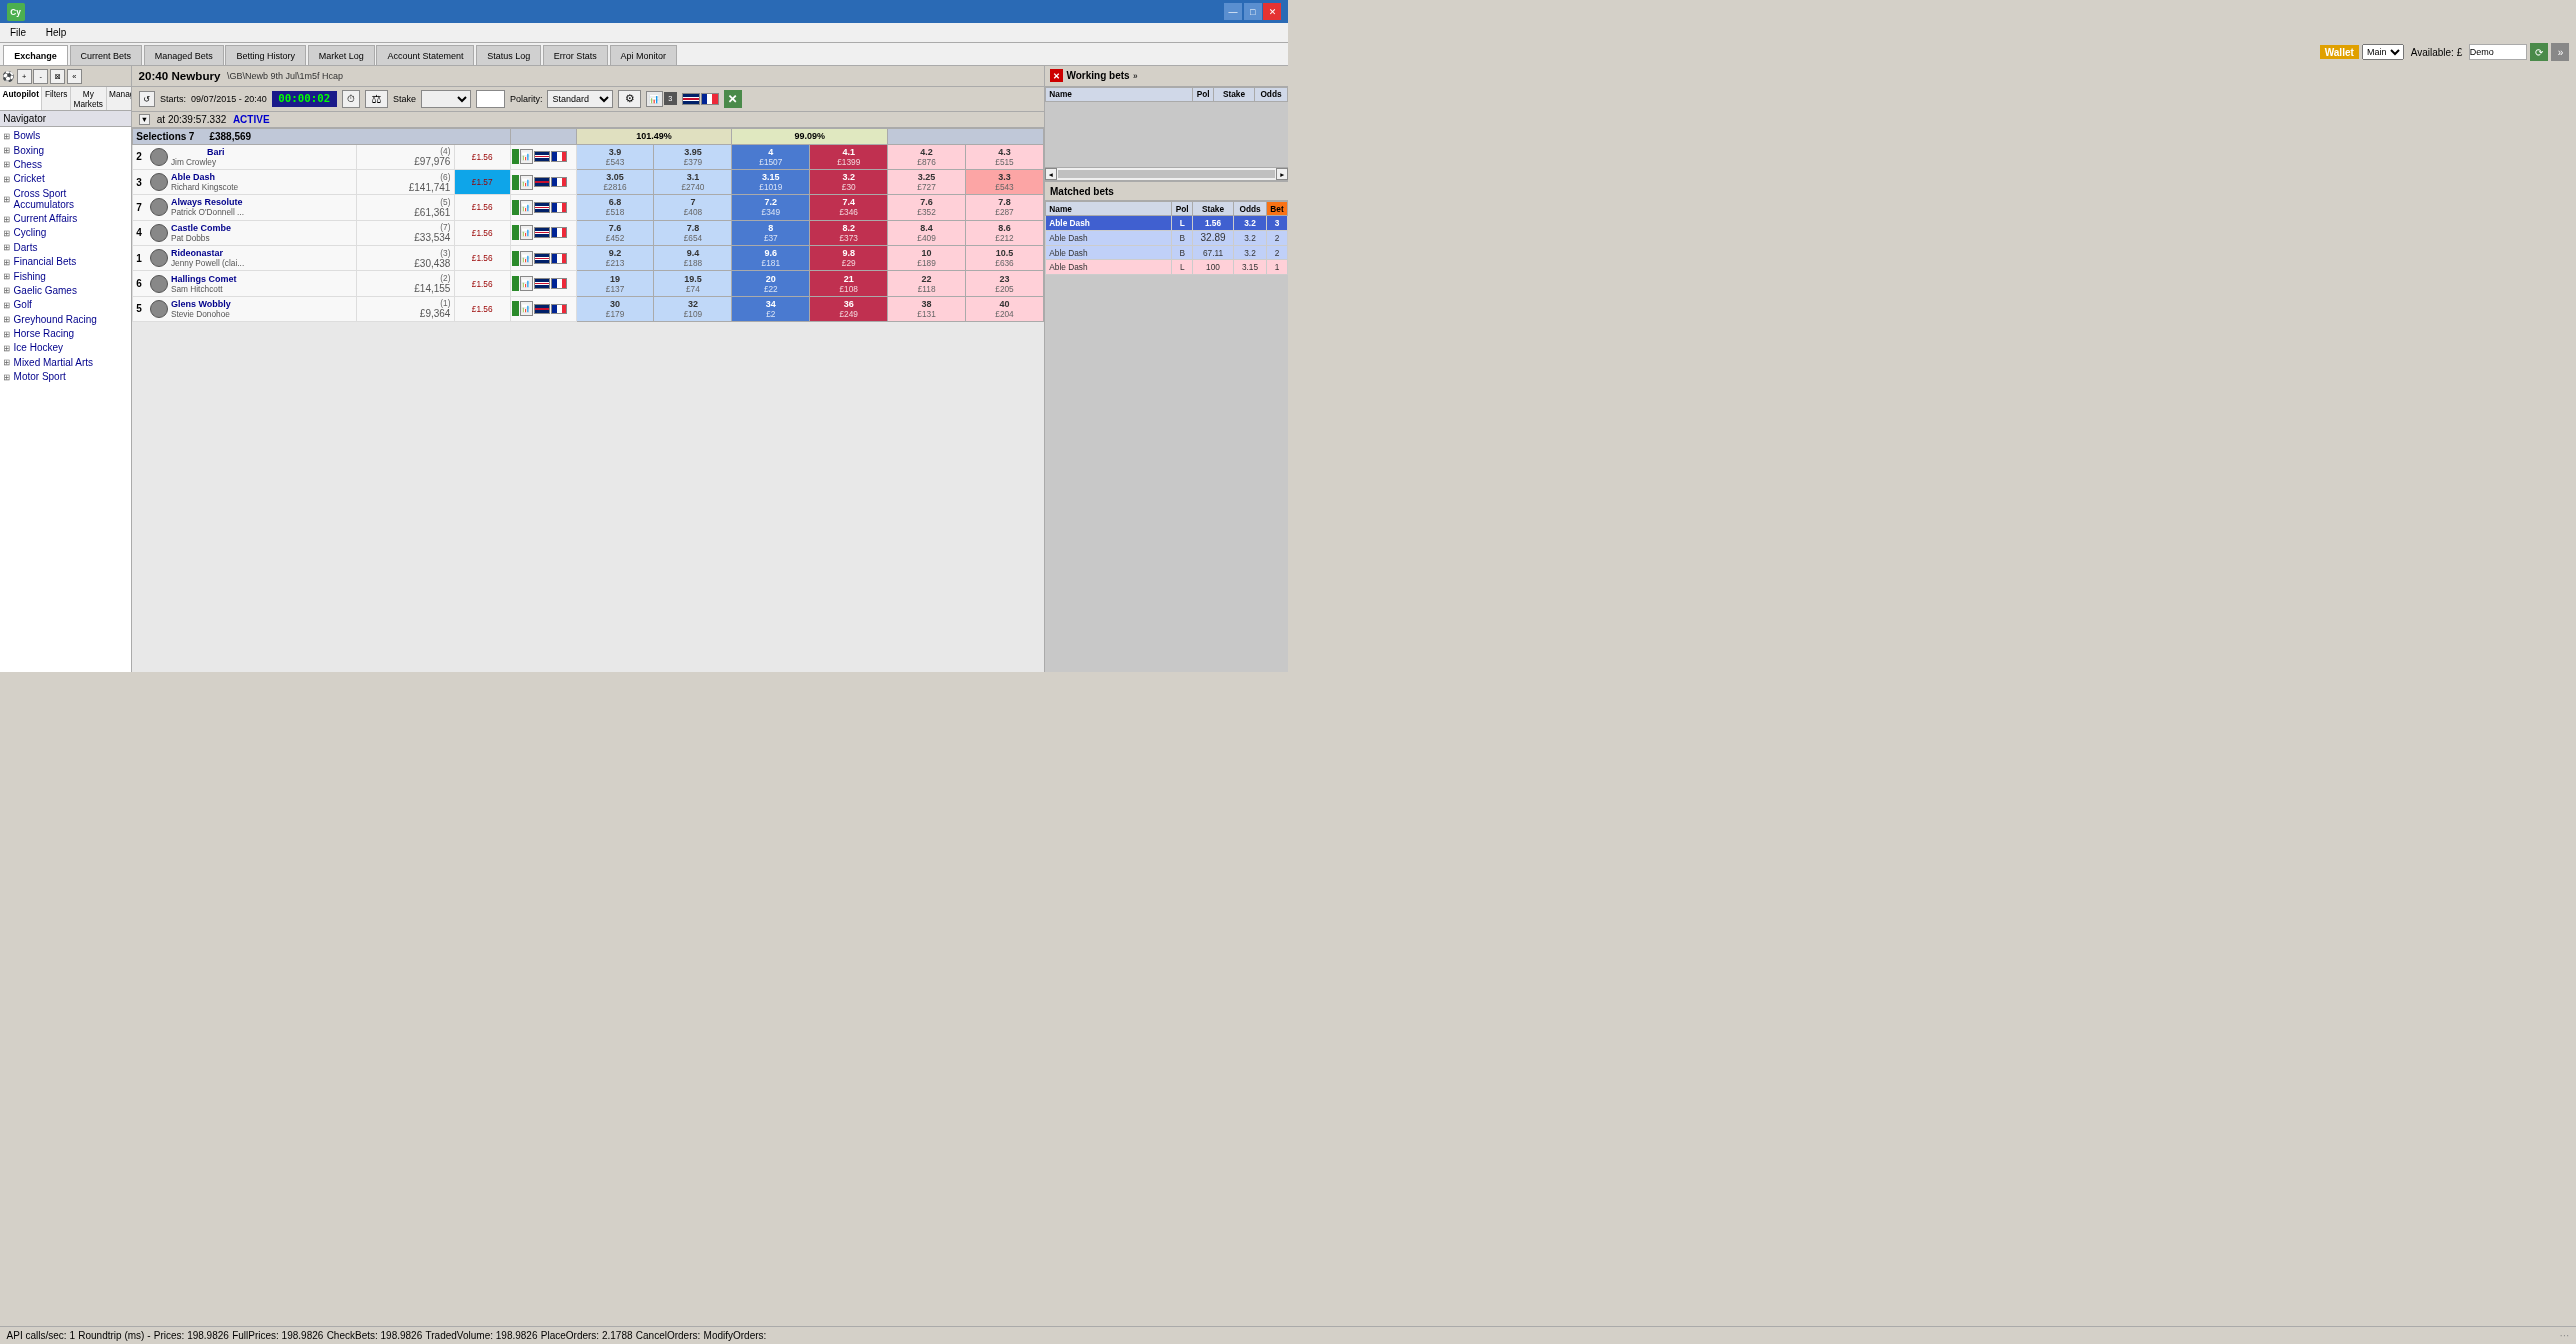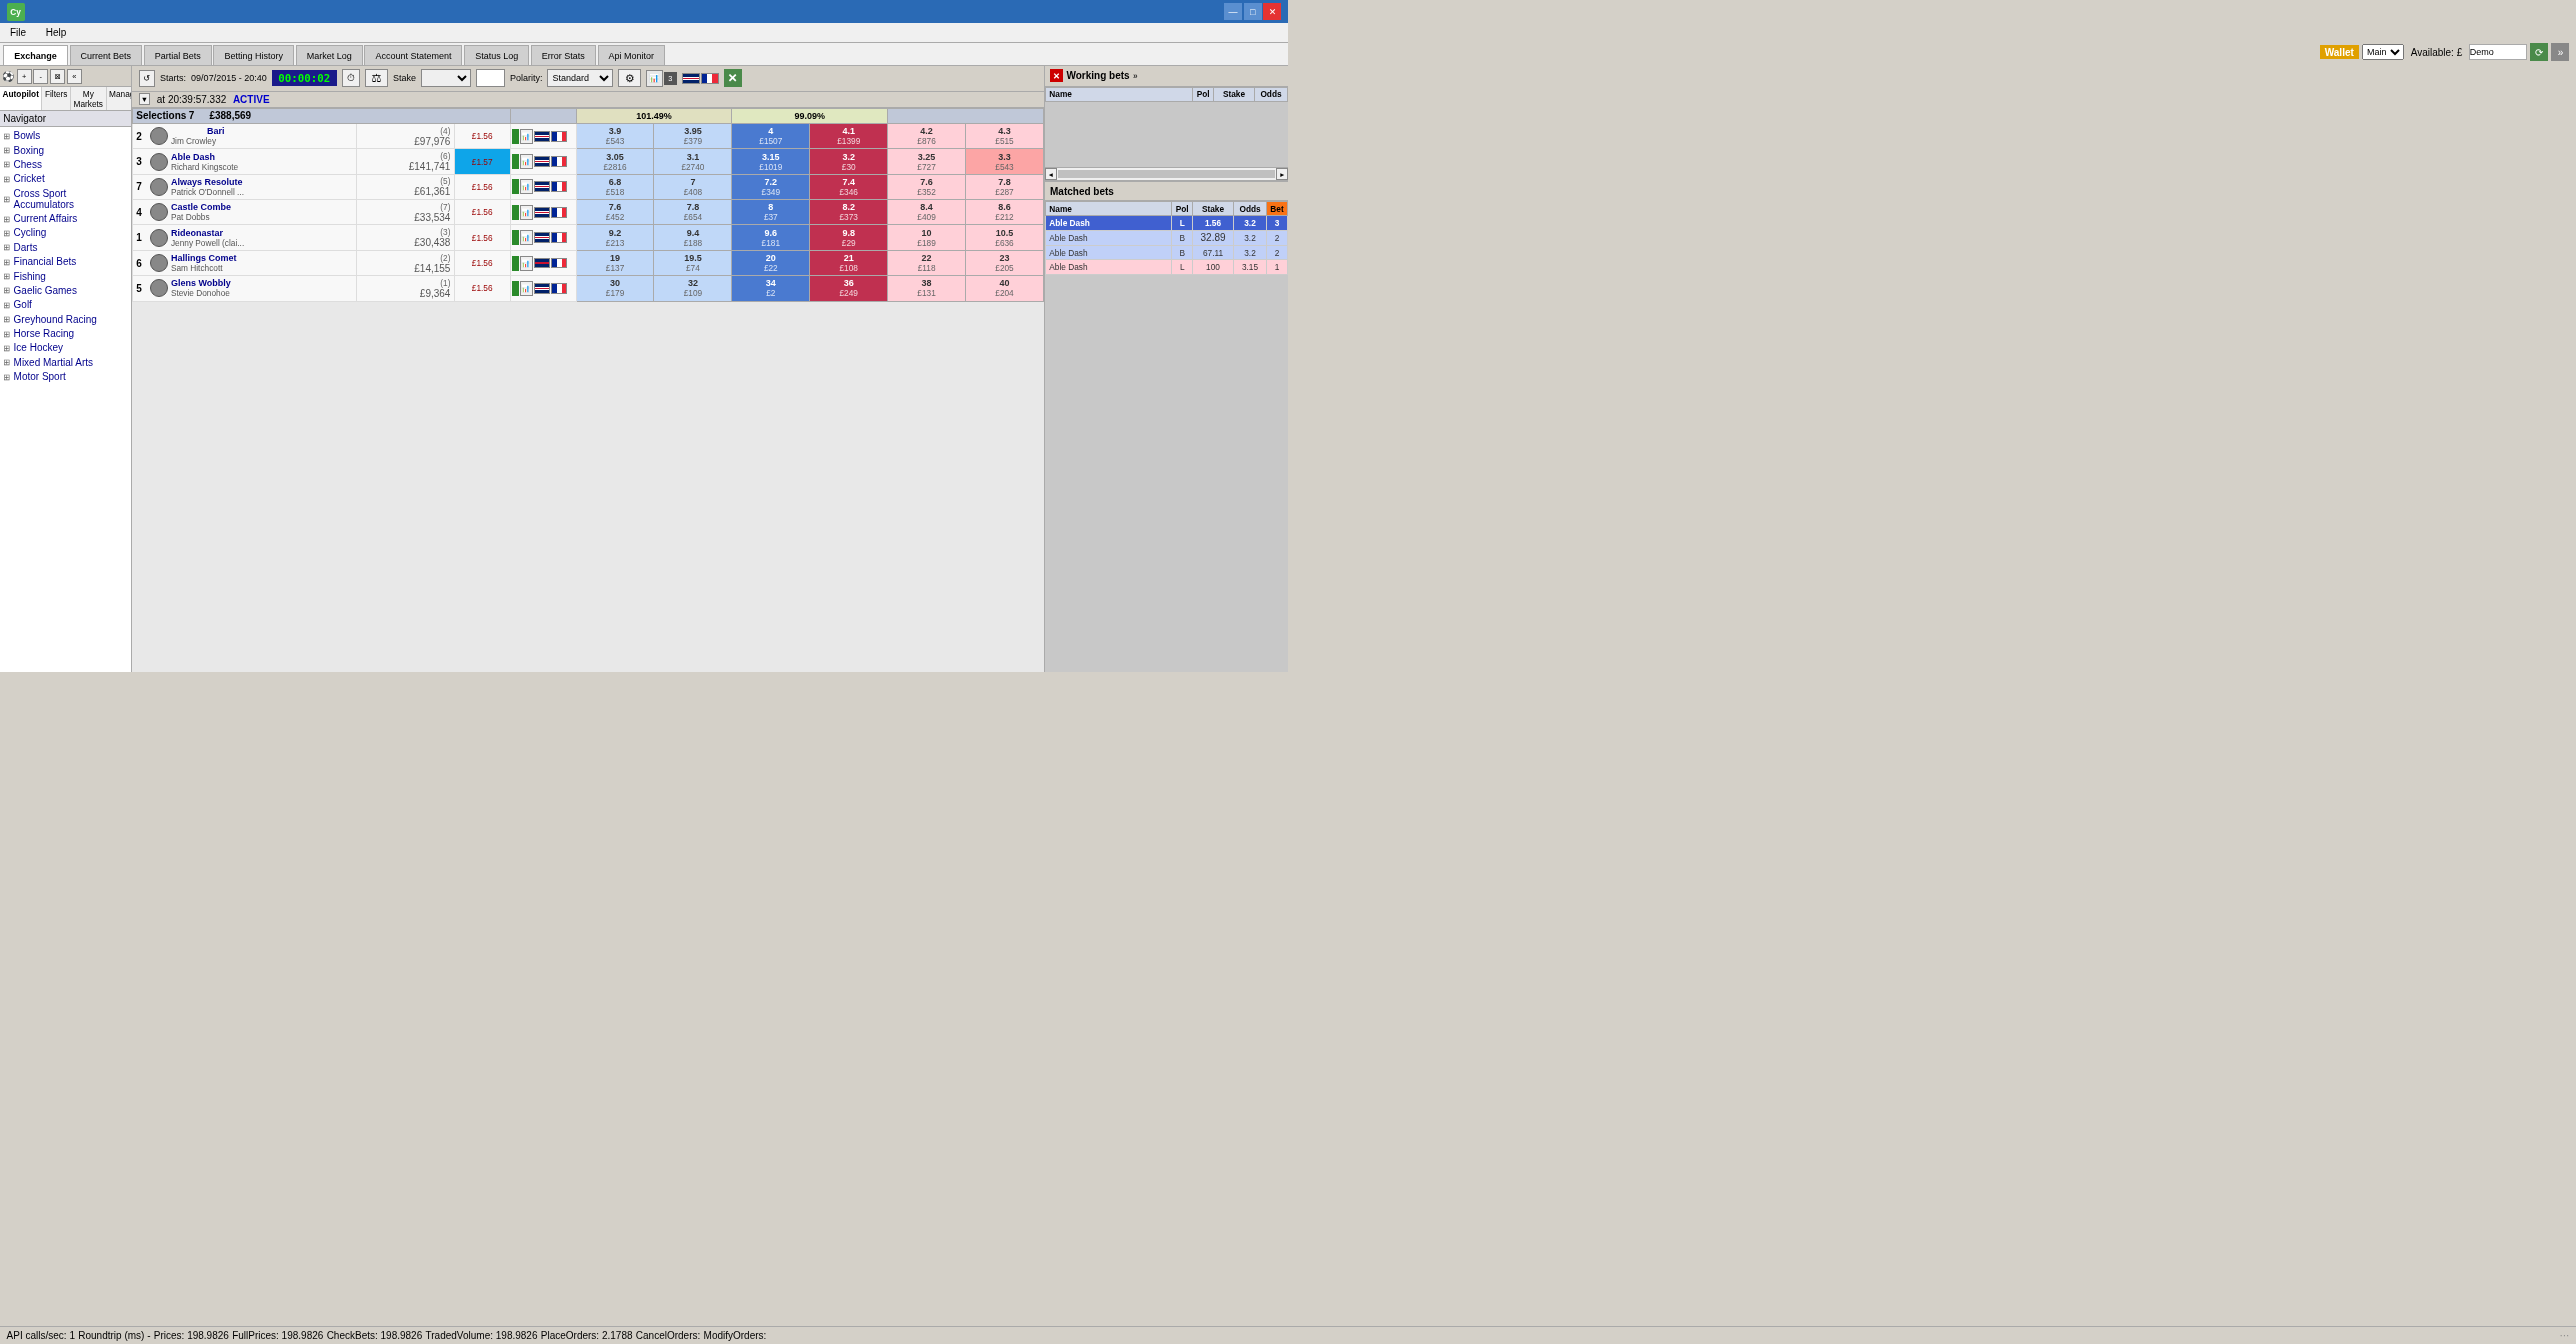--- a/index.html
+++ b/index.html
@@ -268,21 +268,21 @@
     <span>Available: £</span>
     <input type="text" value="Demo" style="width: 58px; height: 16.5px; font-size: 9px; border: 0.8px solid rgb(170, 170, 170);">
     <button style="width:18px;height:18px;background:#4a8a4a;color:white;border:none;cursor:pointer;font-size:10px;">⟳</button>
     <button style="width:18px;height:18px;background:#888;color:white;border:none;cursor:pointer;font-size:10px;">»</button>
   </div>
 </div>
 
 <div id="top-tabs">
   <div class="tab active">Exchange</div>
   <div class="tab">Current Bets</div>
-  <div class="tab">Partial Bets</div>
+  <div class="tab">Managed Bets</div>
   <div class="tab">Betting History</div>
   <div class="tab">Market Log</div>
   <div class="tab">Account Statement</div>
   <div class="tab">Status Log</div>
   <div class="tab">Error Stats</div>
   <div class="tab">Api Monitor</div>
 </div>
 
 <div id="main-content" style="height:calc(100vh - 43px - 23px - 20px - 18px); display:flex;">
 
@@ -472,20 +472,24 @@
         <label class="check-label">
           <input type="checkbox" style="">
           <span>One click</span>
         </label>
       </div>
     </div>
   </div>
 
   <div id="center-panel" style="flex:1;display:flex;flex-direction:column;overflow:hidden;min-width:0;">
 
+    <div id="race-header" style="background:#d4d0c8;padding:3.3px 6.6px;display:flex;align-items:center;gap:6.6px;border-bottom:0.8px solid #aaa;">
+      <span style="font-size:11.6px;font-weight:bold;">20:40 Newbury</span>
+      <span style="font-size:9px;color:#333;">\GB\Newb 9th Jul\1m5f Hcap</span>
+    </div>
 
     <div id="toolbar" style="background:#d4d0c8;padding:3.3px 6.6px;display:flex;align-items:center;gap:5px;border-bottom:0.8px solid #aaa;flex-wrap:wrap;">
       <button style="width:16.5px;height:16.5px;background:#f0f0f0;border:0.8px solid #888;cursor:pointer;font-size:8.3px;">↺</button>
       <span style="font-size:9px;">Starts:</span>
       <span style="font-size:9px;">09/07/2015 - 20:40</span>
       <div style="background:#1a1a8a;color:#00ff00;padding:1.7px 6.6px;font-family:monospace;font-size:10.8px;font-weight:bold;">00:00:02</div>
       <button style="width:18px;height:18px;background:#f0f0f0;border:0.8px solid #888;cursor:pointer;font-size:10px;">⏱</button>
 
       <div style="width:23px;height:18px;background:#f0f0f0;border:0.8px solid #888;display:flex;align-items:center;justify-content:center;font-size:11.6px;">⚖</div>
 

